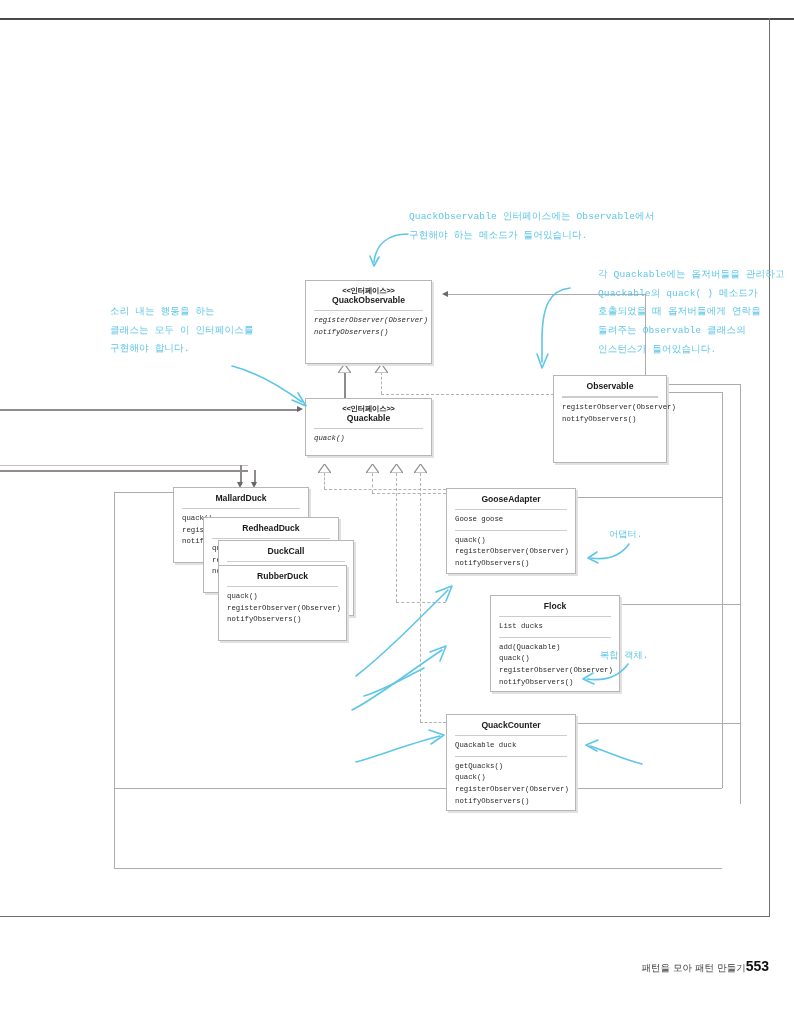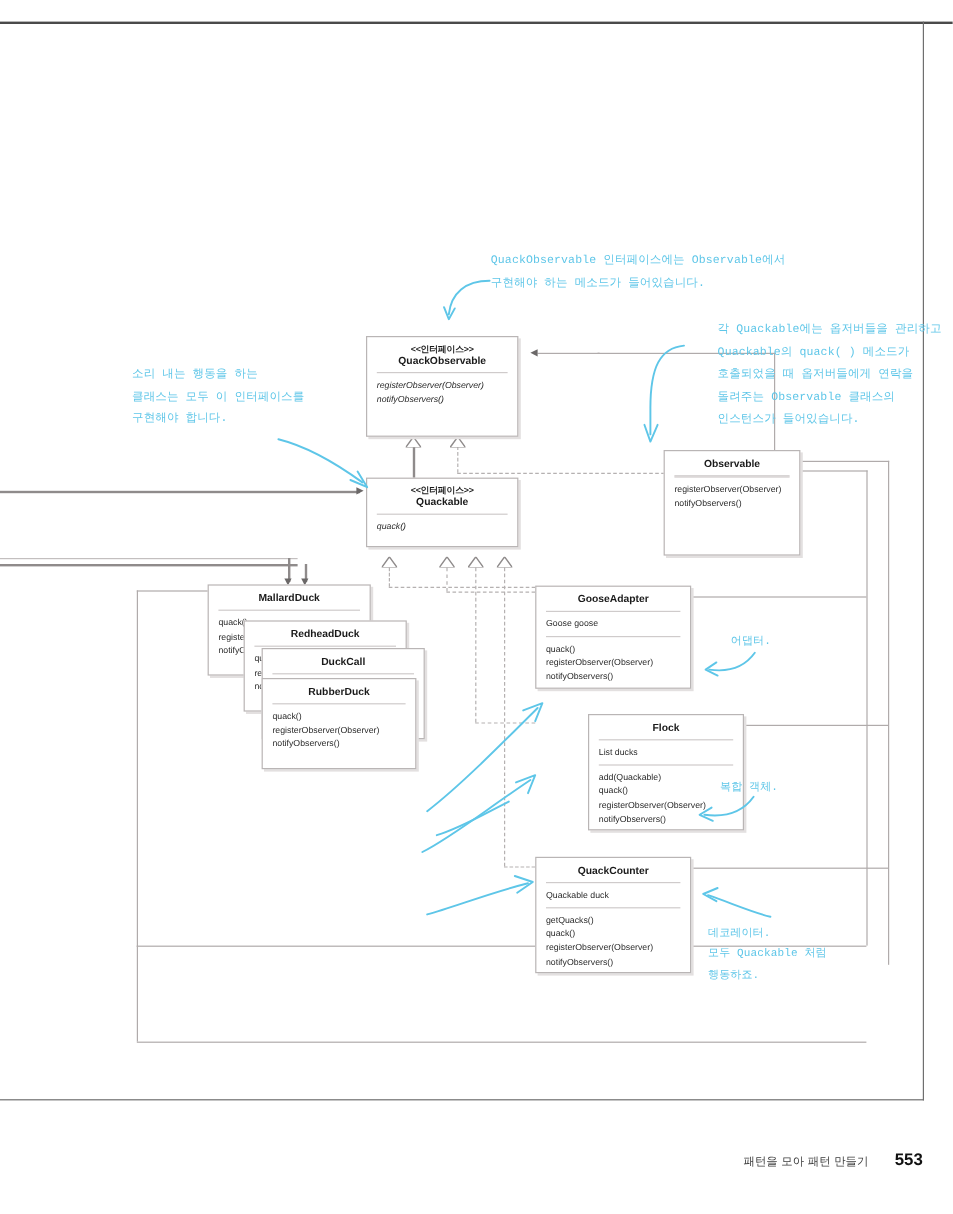--- a/index.html
+++ b/index.html
@@ -37,21 +37,21 @@
   }
   .uml-stereo{
     display:block;
     font-weight:bold;
     font-size:7.4px;
     letter-spacing:-0.2px;
   }
   .uml-sep{height:1px;background:#cfcbcb;margin:0 8px;}
   .uml-sec{padding:4px 8px 4px 8px;}
   .uml-sec div{
-    font-family:Liberation Sans, sans-serif;
+    font-family:Liberation Mono, monospace;
     font-size:7.3px;
     color:#2a2a2a;
     line-height:1.62;
     white-space:pre;
   }
   .uml-sec.ital div{font-style:italic;}
 
   
   .ln{position:absolute;background:#b0abab;z-index:2;}
   .lnh{height:1px;}
@@ -78,21 +78,21 @@
     white-space:pre-line;
     z-index:8;
   }
   .note.sm{font-size:9.2px;line-height:1.9;}
 
   
   .cue{position:absolute;z-index:7;}
   .cue svg{display:block;overflow:visible;}
 
   
-  .footer{position:absolute;right:25px;top:958px;display:flex;align-items:baseline;gap:22px;}
+  .footer{position:absolute;right:25px;top:958px;display:flex;align-items:baseline;}
   .footer-title{font-size:9.5px;color:#3c3c3c;font-family:"DejaVu Sans", sans-serif;}
   .footer-page{font-size:14px;font-weight:bold;color:#111;font-family:"Liberation Sans", sans-serif;}
 </style>
 </head>
 <body>
 
 <div class="page">
 
   <div class="frame-top"></div>
   <div class="frame-bot"></div>
@@ -352,23 +352,20 @@
   </div>
 
   <div class="note sm" style="left:600px;top:647px;text-align:right;">복합 객체.</div>
   <div class="cue" style="left:580px;top:660px;">
     <svg width="52" height="26">
       <path d="M48 4 C 38 18, 22 21, 7 19" fill="none" stroke="#5ec6e8" stroke-width="1.6" stroke-linecap="round"></path>
       <path d="M13 13 L3 19 L14 24" fill="none" stroke="#5ec6e8" stroke-width="1.6" stroke-linecap="round" stroke-linejoin="round"></path>
     </svg>
   </div>
 
-  <div class="note sm" style="left:590px;top:769px;width:150px;">데코레이터.
-모두 Quackable 처럼
-행동하죠.</div>
   <div class="cue" style="left:582px;top:730px;">
     <svg width="66" height="44">
       <path d="M60 34 C 44 30, 26 22, 8 16" fill="none" stroke="#5ec6e8" stroke-width="1.6" stroke-linecap="round"></path>
       <path d="M16 10 L4 15 L15 21" fill="none" stroke="#5ec6e8" stroke-width="1.6" stroke-linecap="round" stroke-linejoin="round"></path>
     </svg>
   </div>
 
 
   <div class="cue" style="left:352px;top:580px;">
     <svg width="106" height="100">

